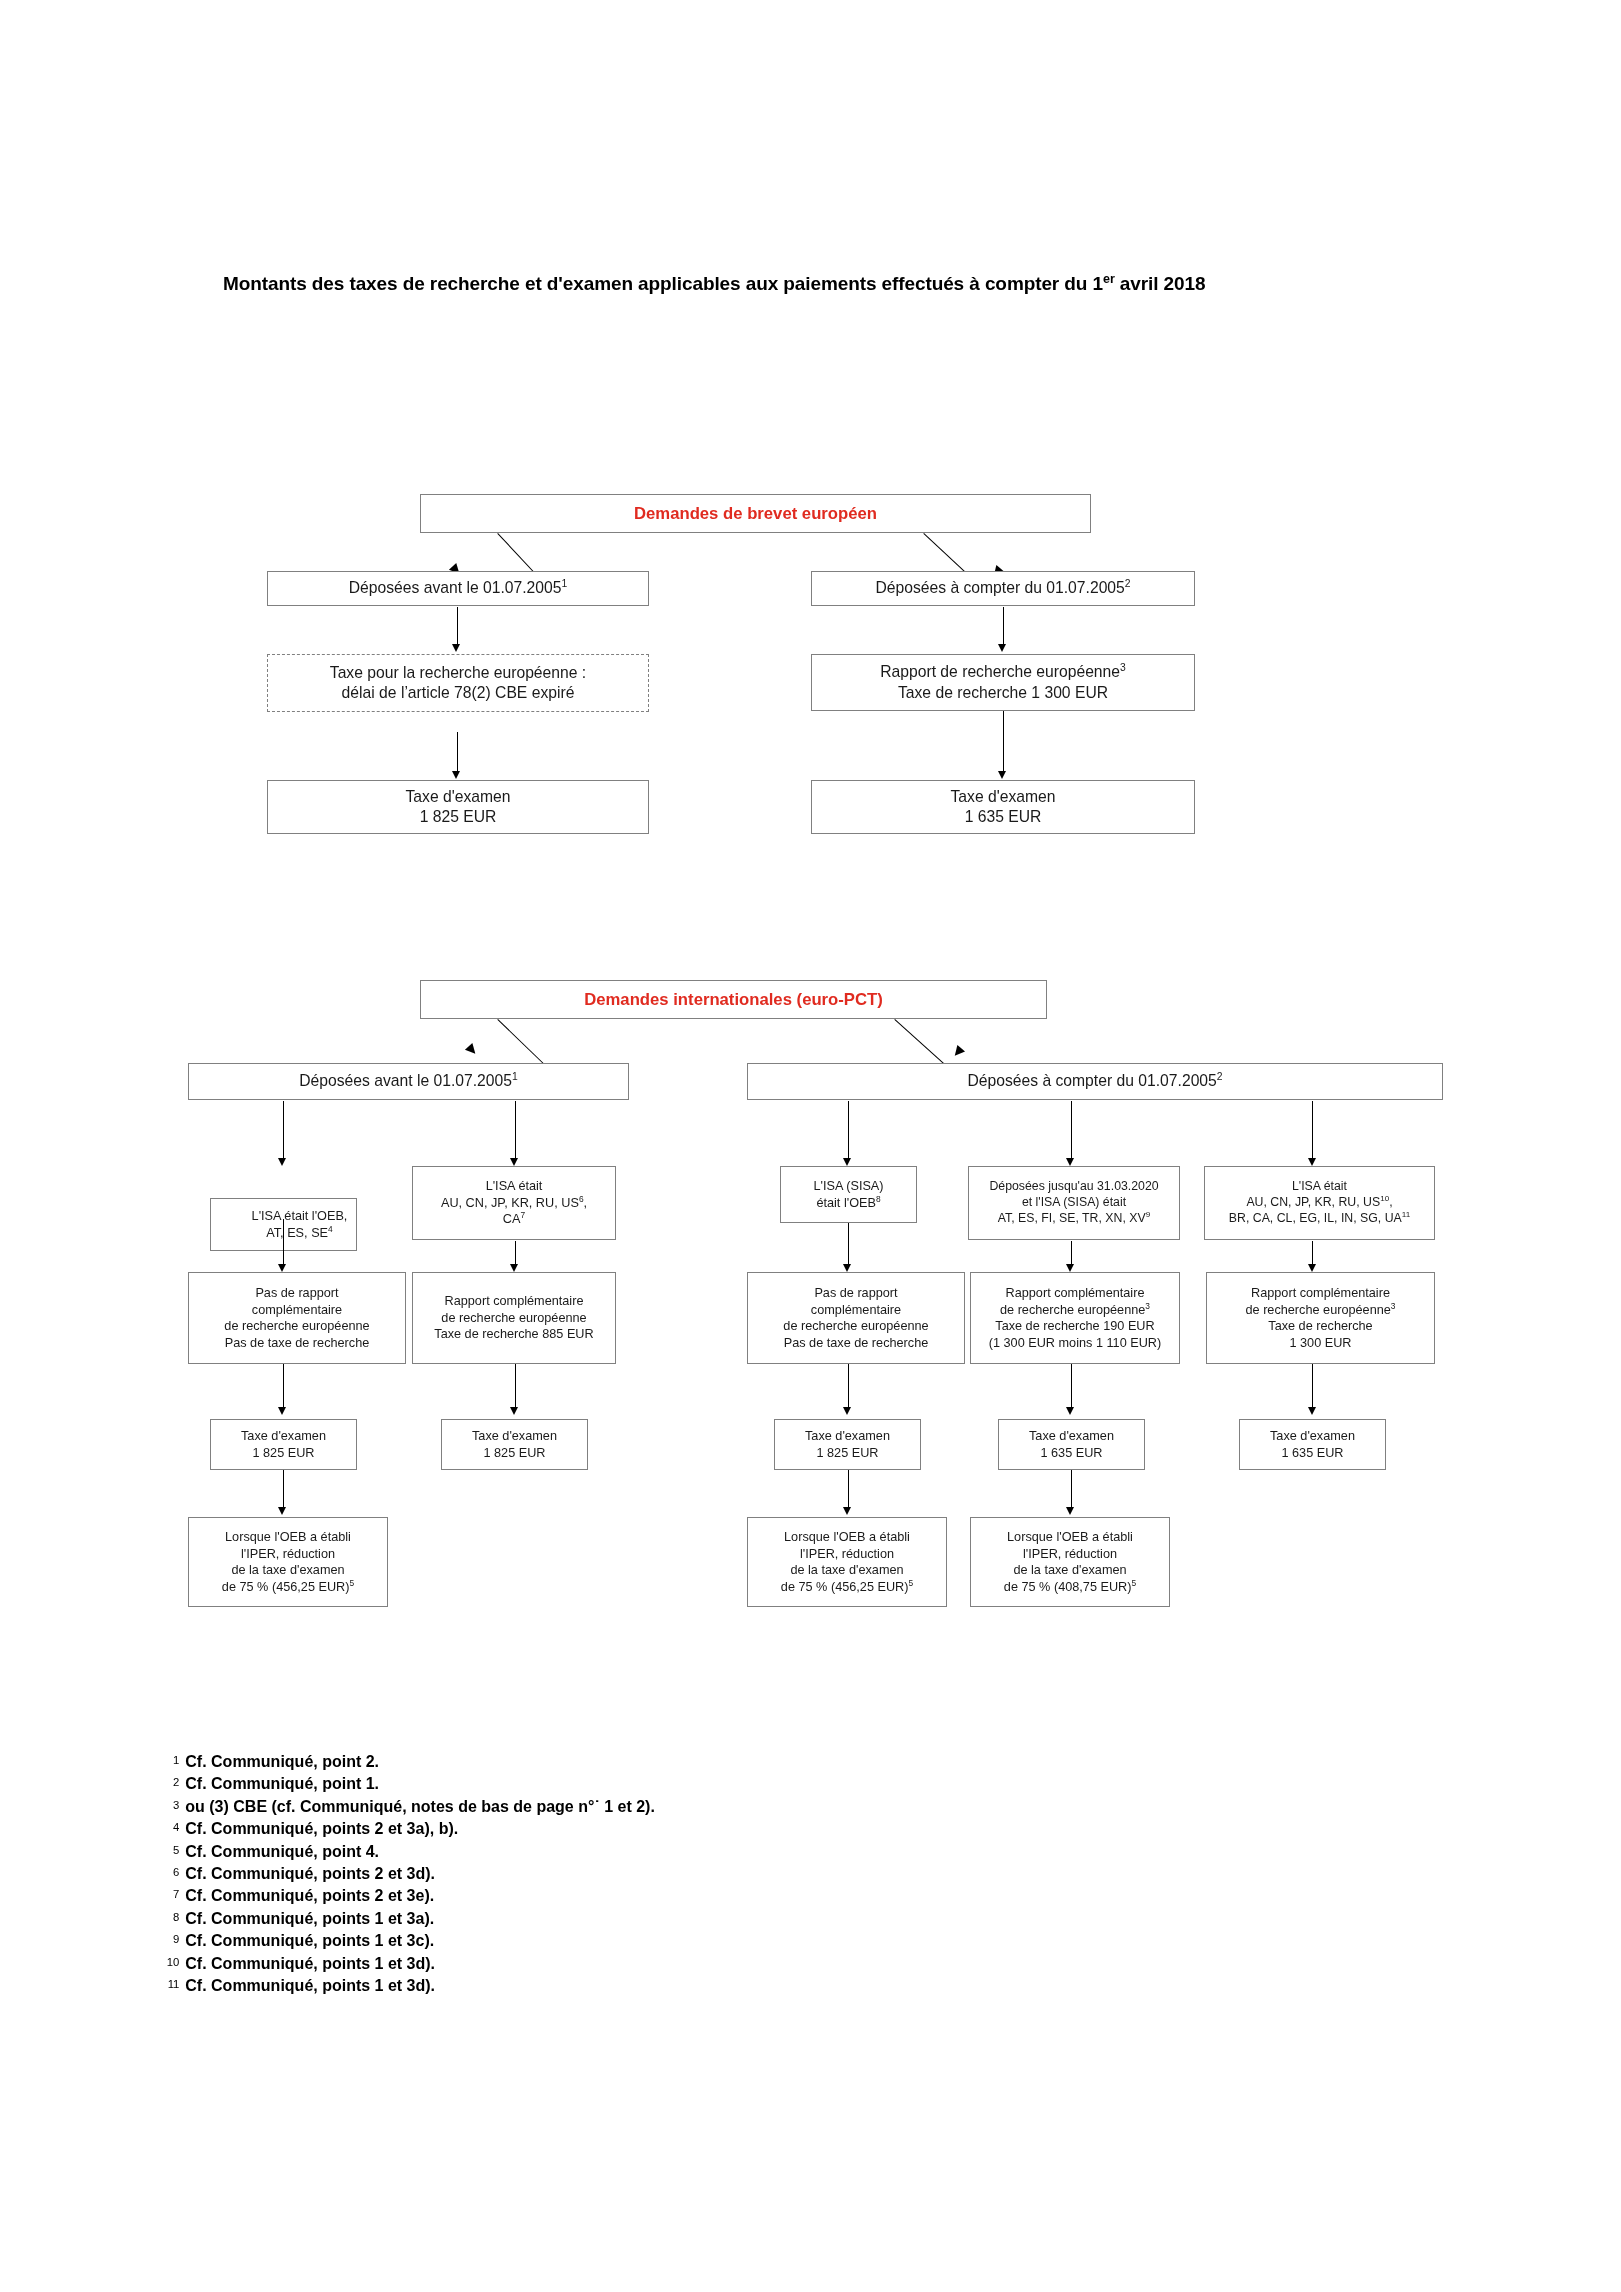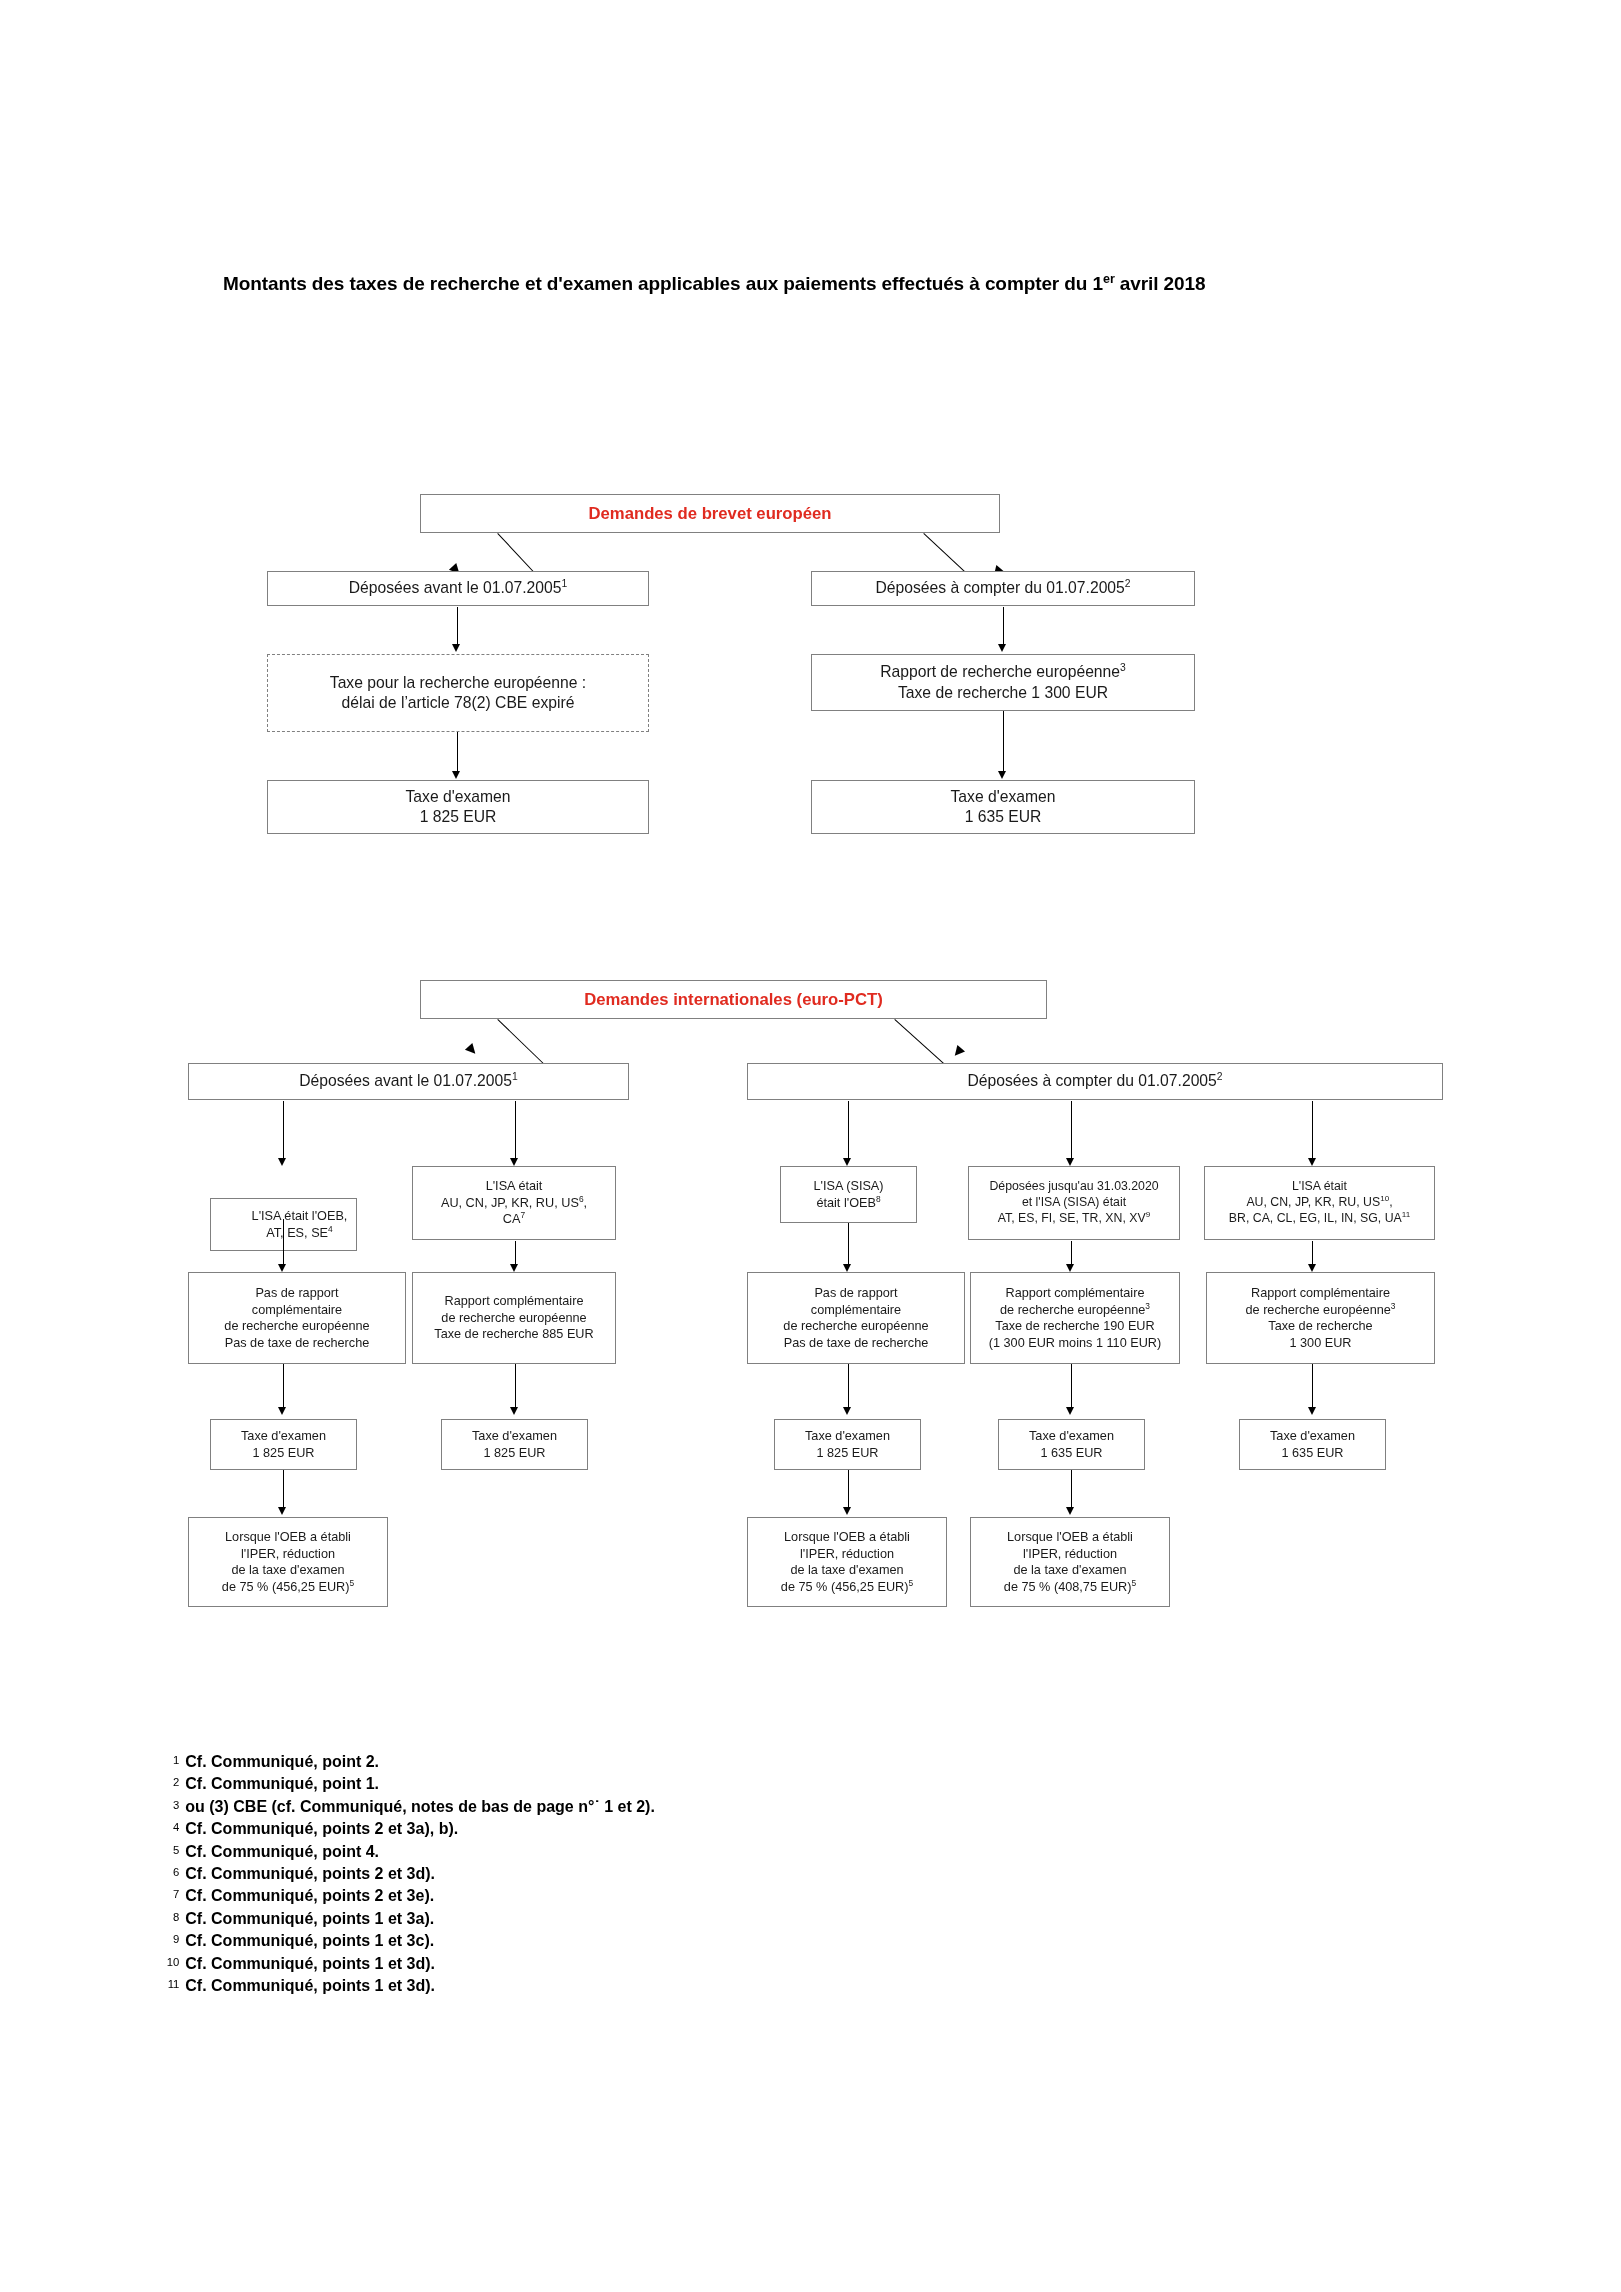--- a/index.html
+++ b/index.html
@@ -116,38 +116,38 @@
   .fn-text { flex: 1 1 auto; font-weight: bold; }
   .fn-text .ln { display: block; }
 </style>
 </head>
 <body>
 
 <div id="page">
 
   <div class="doc-title"><span>Montants des taxes de recherche et d'examen applicables aux paiements effectués à compter du 1</span><sup>er</sup><span> avril 2018</span></div>
 
-  <div class="box header fs-header" style="left:420px; top:494px; width:580px; height:39px;">
+  <div class="box header fs-header" style="left:420px; top:494px; width:671px; height:39px;">
     <span class="ln">Demandes de brevet européen</span>
   </div>
 
   <div class="diag" style="left:498px; top:533px; width:84px; transform:rotate(47deg);"></div>
   <div class="diag-head" style="left:451px; top:565px; transform:rotate(-43deg);"></div>
 
   <div class="diag" style="left:924px; top:533px; width:84px; transform:rotate(43deg);"></div>
   <div class="diag-head" style="left:992px; top:567px; transform:rotate(40deg);"></div>
 
   <div class="box fs-lvl1" style="left:267px; top:571px; width:382px; height:35px;">
     <span class="ln"><span>Déposées avant le 01.07.2005</span><sup>1</sup></span>
   </div>
 
   <div class="vline" style="left:457px; top:607px; height:41px;"></div>
   <div class="arrowhead" style="left:452px; top:644px;"></div>
 
-  <div class="box dashed fs-lvl1" style="left:267px; top:654px; width:382px; height:78px;">
+  <div class="box dashed fs-lvl1" style="left:267px; top:654px; width:382px; height:58px;">
     <span class="ln">Taxe pour la recherche européenne :</span>
     <span class="ln">délai de l’article 78(2) CBE expiré</span>
   </div>
 
   <div class="vline" style="left:457px; top:732px; height:42px;"></div>
   <div class="arrowhead" style="left:452px; top:771px;"></div>
 
   <div class="box fs-lvl1" style="left:267px; top:780px; width:382px; height:54px;">
     <span class="ln">Taxe d'examen</span>
     <span class="ln">1 825 EUR</span>

